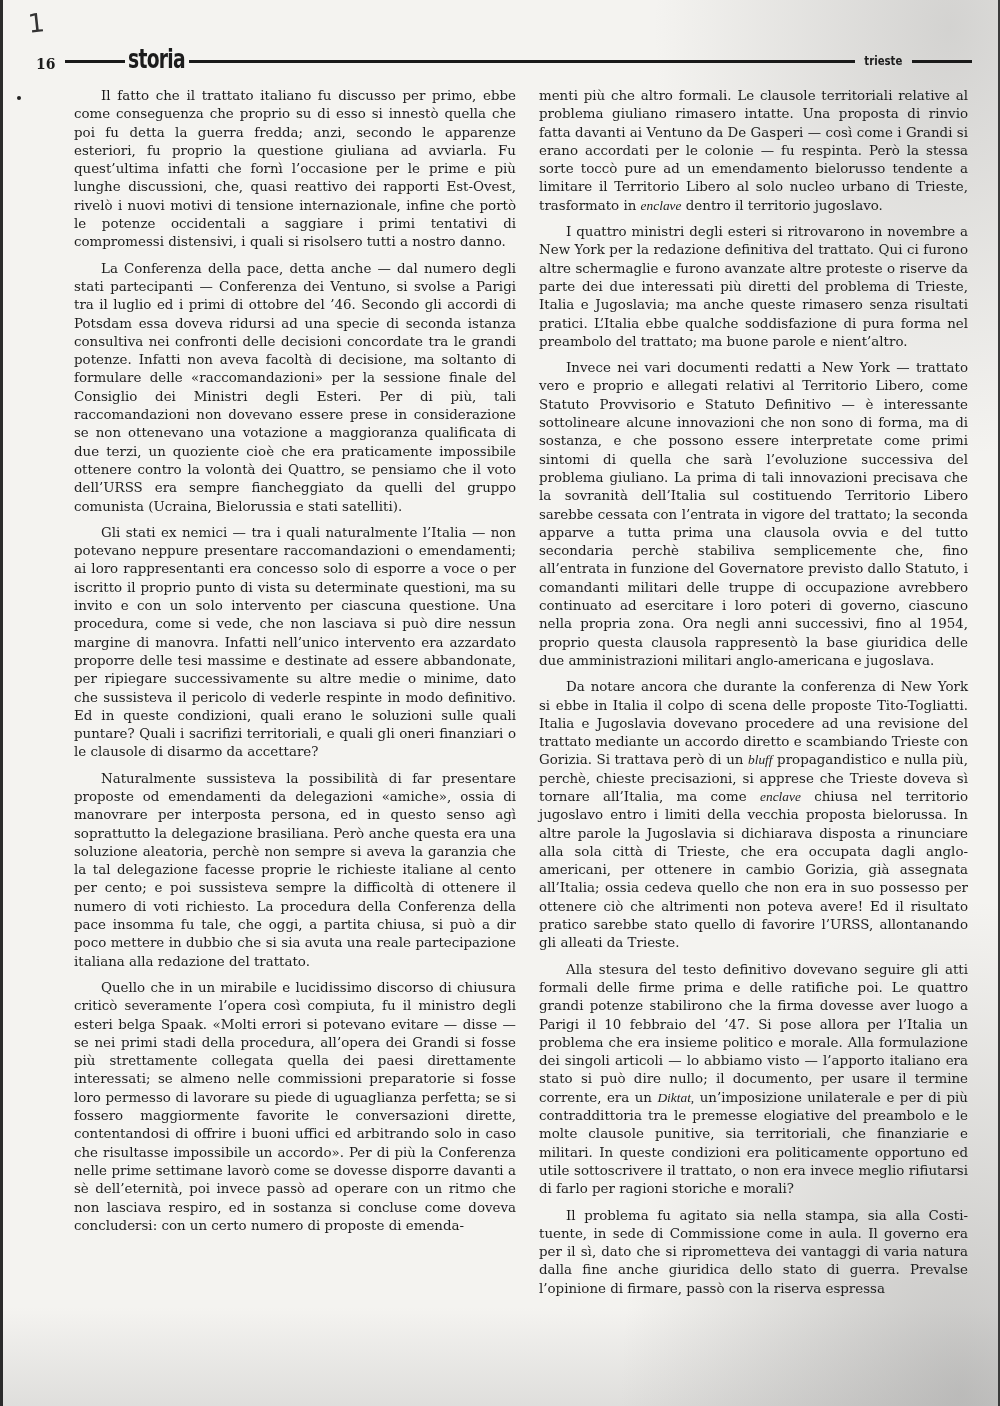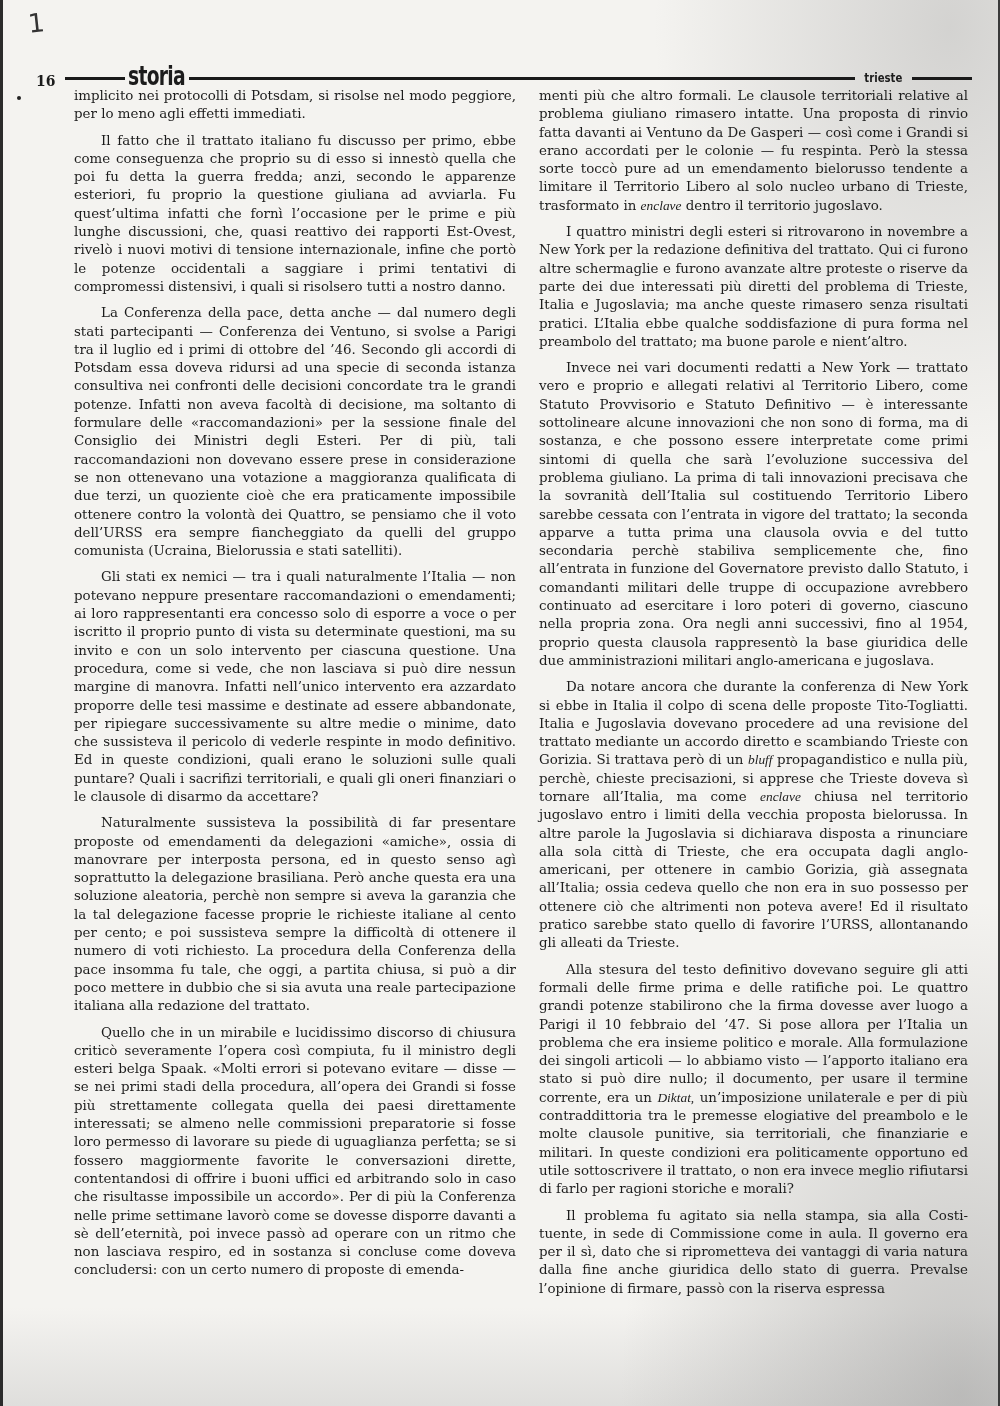--- a/index.html
+++ b/index.html
@@ -23,21 +23,21 @@
   }
   .page-edge-right {
     position: absolute; right: 0; top: 0; bottom: 0; width: 2px; background: #3a3a3a;
   }
   .handwritten-mark {
     position: absolute; left: 28px; top: 8px;
     font-family: "DejaVu Sans", sans-serif; font-size: 26px; color: #333;
     transform: rotate(-6deg);
   }
   .header {
-    position: absolute; left: 36px; right: 28px; top: 63px; height: 30px;
+    position: absolute; left: 36px; right: 28px; top: 46px; height: 30px;
     display: flex; align-items: center;
   }
   .page-number {
     font-family: "DejaVu Serif", serif; font-weight: bold; font-size: 14px;
     margin-right: 10px; margin-top: 6px;
   }
   .rule { height: 3px; background: #1a1a1a; }
   .rule.short { width: 60px; }
   .rule.grow { flex: 1; }
   .rule.end { width: 60px; }
@@ -78,21 +78,20 @@
 <header class="header">
   <span class="page-number">16</span>
   <span class="rule short"></span>
   <span class="section-title">storia</span>
   <span class="rule grow"></span>
   <span class="running-head">trieste</span>
   <span class="rule end"></span>
 </header>
 
 <div class="column col-left">
-    <p class="cont">implicito nei protocolli di Potsdam, si risolse nel modo peggiore, per lo meno agli effetti immediati.</p>
     <p>Il fatto che il trattato italiano fu discusso per primo, ebbe come conseguenza che proprio su di esso si innestò quella che poi fu detta la guerra fredda; anzi, secondo le apparenze esteriori, fu proprio la questione giuliana ad av­viarla. Fu quest’ultima infatti che fornì l’occasione per le prime e più lunghe discussioni, che, quasi reattivo dei rap­porti Est-Ovest, rivelò i nuovi motivi di tensione interna­zionale, infine che portò le potenze occidentali a saggiare i primi tentativi di compromessi distensivi, i quali si risol­sero tutti a nostro danno.</p>
     <p>La Conferenza della pace, detta anche — dal numero degli stati partecipanti — Conferenza dei Ventuno, si svolse a Parigi tra il luglio ed i primi di ottobre del ’46. Secondo gli accordi di Potsdam essa doveva ridursi ad una specie di seconda istanza consultiva nei confronti delle decisioni con­cordate tra le grandi potenze. Infatti non aveva facoltà di decisione, ma soltanto di formulare delle «raccomandazioni» per la sessione finale del Consiglio dei Ministri degli Esteri. Per di più, tali raccomandazioni non dovevano essere prese in considerazione se non ottenevano una votazione a mag­gioranza qualificata di due terzi, un quoziente cioè che era praticamente impossibile ottenere contro la volontà dei Quattro, se pensiamo che il voto dell’URSS era sempre fian­cheggiato da quelli del gruppo comunista (Ucraina, Bielo­russia e stati satelliti).</p>
     <p>Gli stati ex nemici — tra i quali naturalmente l’Italia — non potevano neppure presentare raccomandazioni o emen­damenti; ai loro rappresentanti era concesso solo di esporre a voce o per iscritto il proprio punto di vista su determinate questioni, ma su invito e con un solo intervento per cia­scuna questione. Una procedura, come si vede, che non lasciava si può dire nessun margine di manovra. Infatti nel­l’unico intervento era azzardato proporre delle tesi massime e destinate ad essere abbandonate, per ripiegare successi­vamente su altre medie o minime, dato che sussisteva il pericolo di vederle respinte in modo definitivo. Ed in queste condizioni, quali erano le soluzioni sulle quali puntare? Quali i sacrifizi territoriali, e quali gli oneri finanziari o le clausole di disarmo da accettare?</p>
     <p>Naturalmente sussisteva la possibilità di far presentare proposte od emendamenti da delegazioni «amiche», ossia di manovrare per interposta persona, ed in questo senso agì soprattutto la delegazione brasiliana. Però anche questa era una soluzione aleatoria, perchè non sempre si aveva la ga­ranzia che la tal delegazione facesse proprie le richieste italiane al cento per cento; e poi sussisteva sempre la diffi­coltà di ottenere il numero di voti richiesto. La procedura della Conferenza della pace insomma fu tale, che oggi, a partita chiusa, si può a dir poco mettere in dubbio che si sia avuta una reale partecipazione italiana alla redazione del trattato.</p>
     <p>Quello che in un mirabile e lucidissimo discorso di chiu­sura criticò severamente l’opera così compiuta, fu il mini­stro degli esteri belga Spaak. «Molti errori si potevano evitare — disse — se nei primi stadi della procedura, al­l’opera dei Grandi si fosse più strettamente collegata quella dei paesi direttamente interessati; se almeno nelle commis­sioni preparatorie si fosse loro permesso di lavorare su piede di uguaglianza perfetta; se si fossero maggiormente favorite le conversazioni dirette, contentandosi di offrire i buoni uffici ed arbitrando solo in caso che risultasse im­possibile un accordo». Per di più la Conferenza nelle prime settimane lavorò come se dovesse disporre davanti a sè del­l’eternità, poi invece passò ad operare con un ritmo che non lasciava respiro, ed in sostanza si concluse come doveva concludersi: con un certo numero di proposte di emenda-</p>
   </div>
 <div class="column col-right">
     <p class="cont">menti più che altro formali. Le clausole territoriali relative al problema giuliano rimasero intatte. Una proposta di rinvio fatta davanti ai Ventuno da De Gasperi — così come i Grandi si erano accordati per le colonie — fu respinta. Però la stessa sorte toccò pure ad un emendamento bielo­russo tendente a limitare il Territorio Libero al solo nucleo urbano di Trieste, trasformato in <em>enclave</em> dentro il territorio jugoslavo.</p>
     <p>I quattro ministri degli esteri si ritrovarono in novembre a New York per la redazione definitiva del trattato. Qui ci furono altre schermaglie e furono avanzate altre proteste o riserve da parte dei due interessati più diretti del pro­blema di Trieste, Italia e Jugoslavia; ma anche queste rima­sero senza risultati pratici. L’Italia ebbe qualche soddisfa­zione di pura forma nel preambolo del trattato; ma buone parole e nient’altro.</p>
     <p>Invece nei vari documenti redatti a New York — trat­tato vero e proprio e allegati relativi al Territorio Libero, come Statuto Provvisorio e Statuto Definitivo — è inte­ressante sottolineare alcune innovazioni che non sono di forma, ma di sostanza, e che possono essere interpretate come primi sintomi di quella che sarà l’evoluzione succes­siva del problema giuliano. La prima di tali innovazioni precisava che la sovranità dell’Italia sul costituendo Terri­torio Libero sarebbe cessata con l’entrata in vigore del trat­tato; la seconda apparve a tutta prima una clausola ovvia e del tutto secondaria perchè stabiliva semplicemente che, fino all’entrata in funzione del Governatore previsto dallo Statuto, i comandanti militari delle truppe di occupazione avrebbero continuato ad esercitare i loro poteri di governo, ciascuno nella propria zona. Ora negli anni successivi, fino al 1954, proprio questa clausola rappresentò la base giuri­dica delle due amministrazioni militari anglo-americana e jugoslava.</p>

